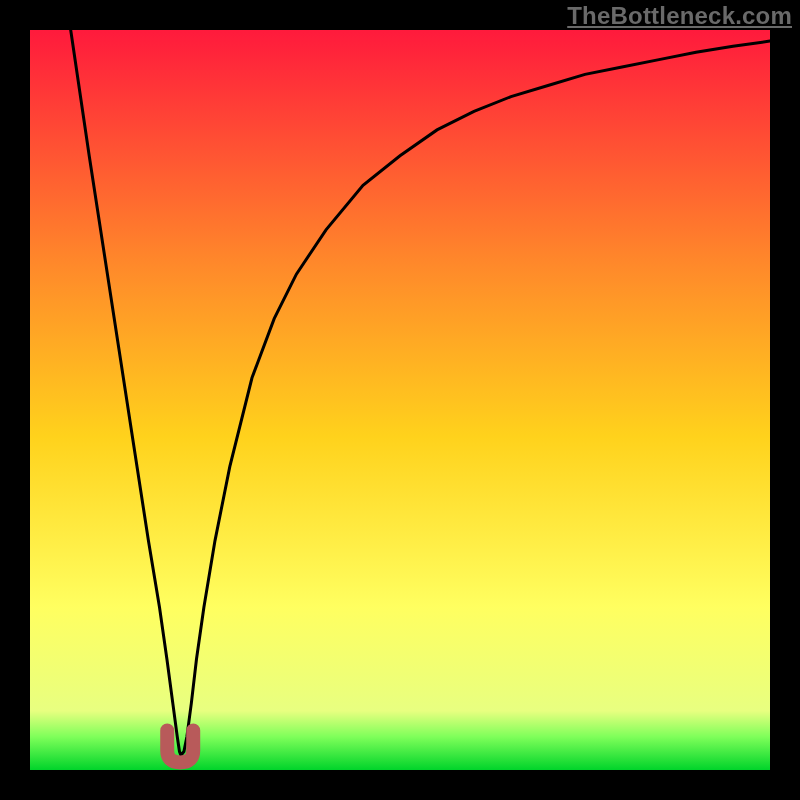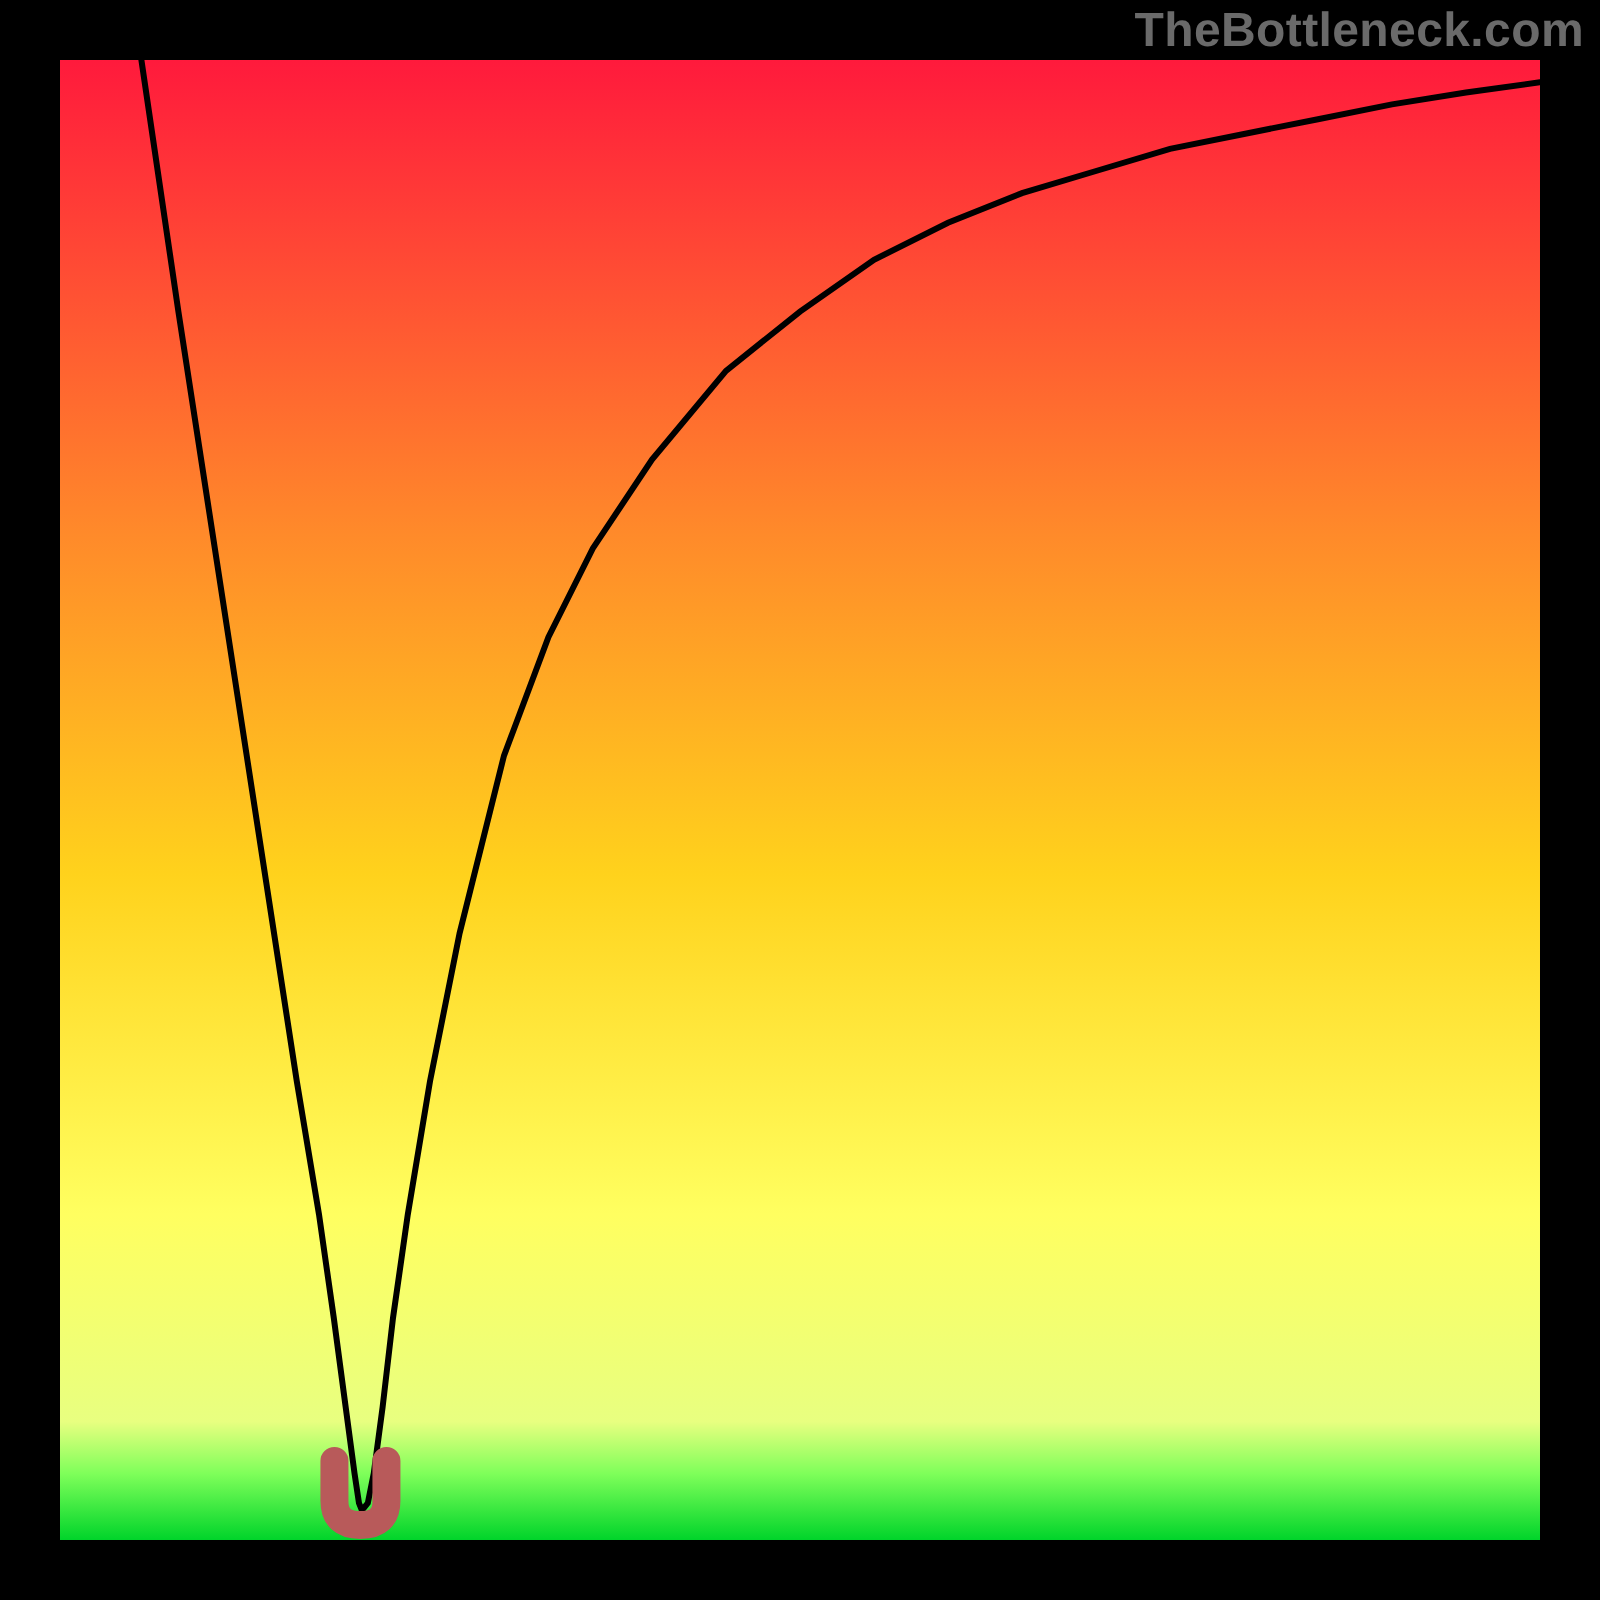--- a/index.html
+++ b/index.html
@@ -18,20 +18,21 @@
   .watermark {
     position: absolute;
     top: 2px;
     right: 8px;
     font-family: Arial, Helvetica, sans-serif;
     font-size: 24px;
     font-weight: 600;
     color: #6a6a6a;
     letter-spacing: 0.2px;
     z-index: 10;
+    text-decoration: underline;
   }
   svg {
     display: block;
   }
 </style>
 </head>
 <body>
 
 <div class="frame">
 

